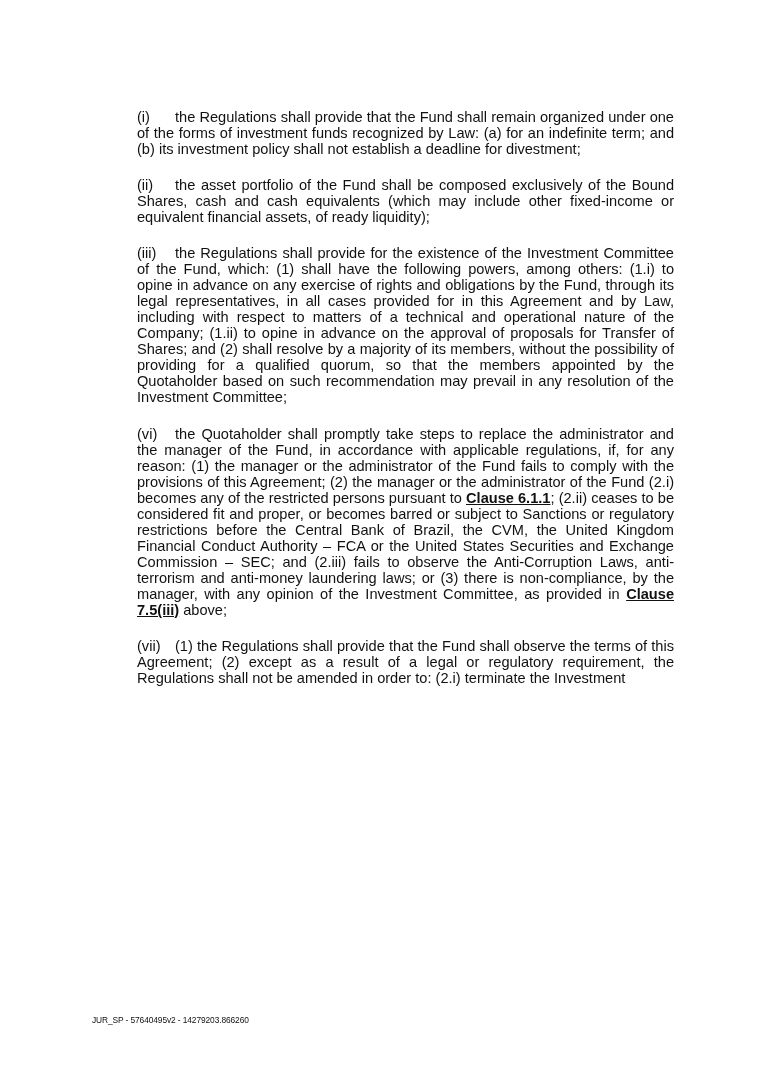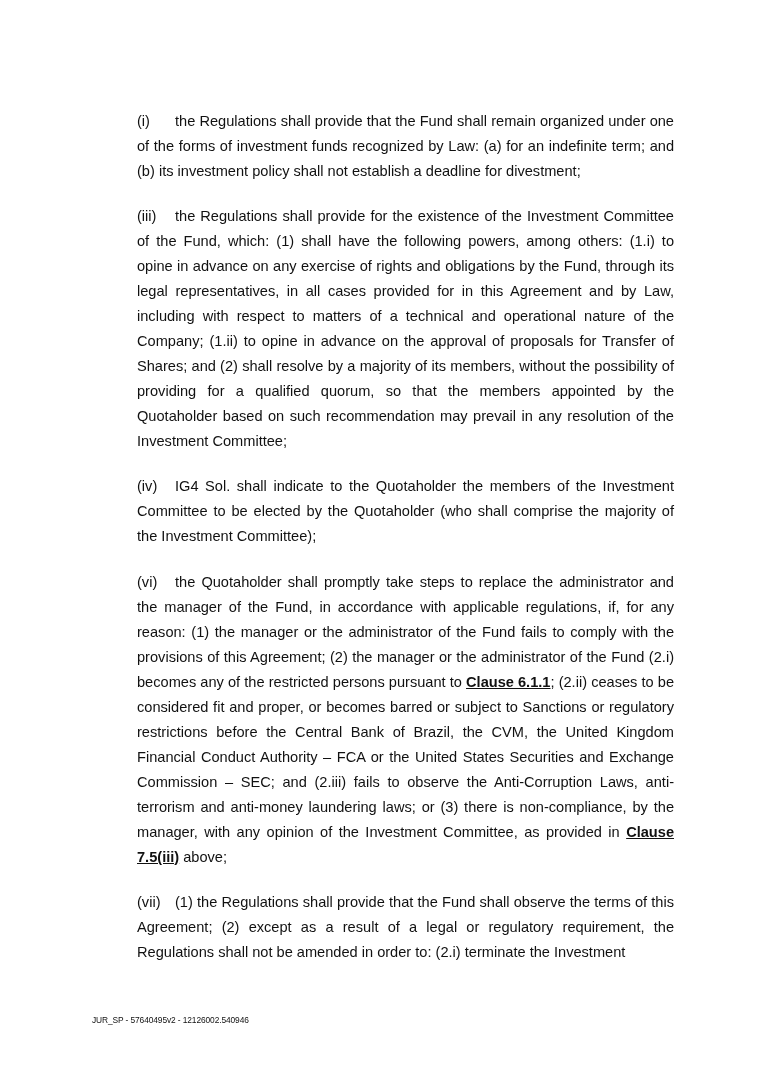--- a/index.html
+++ b/index.html
@@ -3,46 +3,46 @@
 <meta charset="utf-8">
 <style>
   html, body { margin: 0; padding: 0; background: #ffffff; }
   body { width: 766px; height: 1083px; position: relative; overflow: hidden; }
   .page {
     position: absolute; left: 0; top: 0; width: 766px; height: 1083px; background: #fff;
   }
   .content {
     position: absolute; left: 137px; top: 109px; width: 537px;
     font-family: "Liberation Sans", sans-serif;
-    font-size: 14.6px; line-height: 25px; color: #111;
+    font-size: 14.6px; line-height: 16px; color: #111;
     text-align: justify;
   }
   .para { margin: 0 0 20.2px 0; }
   .num { display: inline-block; width: 38px; }
   .ref { text-decoration: underline; font-weight: bold; }
   .footer {
     position: absolute; left: 92px; top: 1015px;
     font-family: "Liberation Sans", sans-serif;
     font-size: 8.4px; color: #111; letter-spacing: -0.1px;
   }
 </style>
 </head>
 <body>
 
 <div class="page">
   <div class="content">
 
     <p class="para"><span class="num">(i)</span><span>the Regulations shall provide that the Fund shall remain organized under one of the forms of investment funds recognized by Law: (a) for an indefinite term; and (b) its investment policy shall not establish a deadline for divestment;</span></p>
 
+    <p class="para"><span class="num">(ii)</span><span>the asset portfolio of the Fund shall be composed exclusively of the Bound Shares, cash and cash equivalents (which may include other fixed-income or equivalent financial assets, of ready liquidity);</span></p>
 
     <p class="para"><span class="num">(iii)</span><span>the Regulations shall provide for the existence of the Investment Committee of the Fund, which: (1) shall have the following powers, among others: (1.i) to opine in advance on any exercise of rights and obligations by the Fund, through its legal representatives, in all cases provided for in this Agreement and by Law, including with respect to matters of a technical and operational nature of the Company; (1.ii) to opine in advance on the approval of proposals for Transfer of Shares; and (2) shall resolve by a majority of its members, without the possibility of providing for a qualified quorum, so that the members appointed by the Quotaholder based on such recommendation may prevail in any resolution of the Investment Committee;</span></p>
 
-    <p class="para"><span class="num">(iv)</span><span>IG4 Sol. shall indicate to the Quotaholder the members of the Investment Committee to be elected by the Quotaholder (who shall comprise the majority of the Investment Committee);</span></p>
 
 
     <p class="para"><span class="num">(vi)</span><span>the Quotaholder shall promptly take steps to replace the administrator and the manager of the Fund, in accordance with applicable regulations, if, for any reason: (1) the manager or the administrator of the Fund fails to comply with the provisions of this Agreement; (2) the manager or the administrator of the Fund (2.i) becomes any of the restricted persons pursuant to </span><span class="ref">Clause 6.1.1</span><span>; (2.ii) ceases to be considered fit and proper, or becomes barred or subject to Sanctions or regulatory restrictions before the Central Bank of Brazil, the CVM, the United Kingdom Financial Conduct Authority – FCA or the United States Securities and Exchange Commission – SEC; and (2.iii) fails to observe the Anti-Corruption Laws, anti-terrorism and anti-money laundering laws; or (3) there is non-compliance, by the manager, with any opinion of the Investment Committee, as provided in </span><span class="ref">Clause 7.5(iii)</span><span> above;</span></p>
 
     <p class="para"><span class="num">(vii)</span><span>(1) the Regulations shall provide that the Fund shall observe the terms of this Agreement; (2) except as a result of a legal or regulatory requirement, the Regulations shall not be amended in order to: (2.i) terminate the Investment</span></p>
 
   </div>
 
-  <div class="footer">JUR_SP - 57640495v2 - 12126002.540946</div>
+  <div class="footer">JUR_SP - 57640495v2 - 14279203.866260</div>
 </div>
 
 </body></html>

